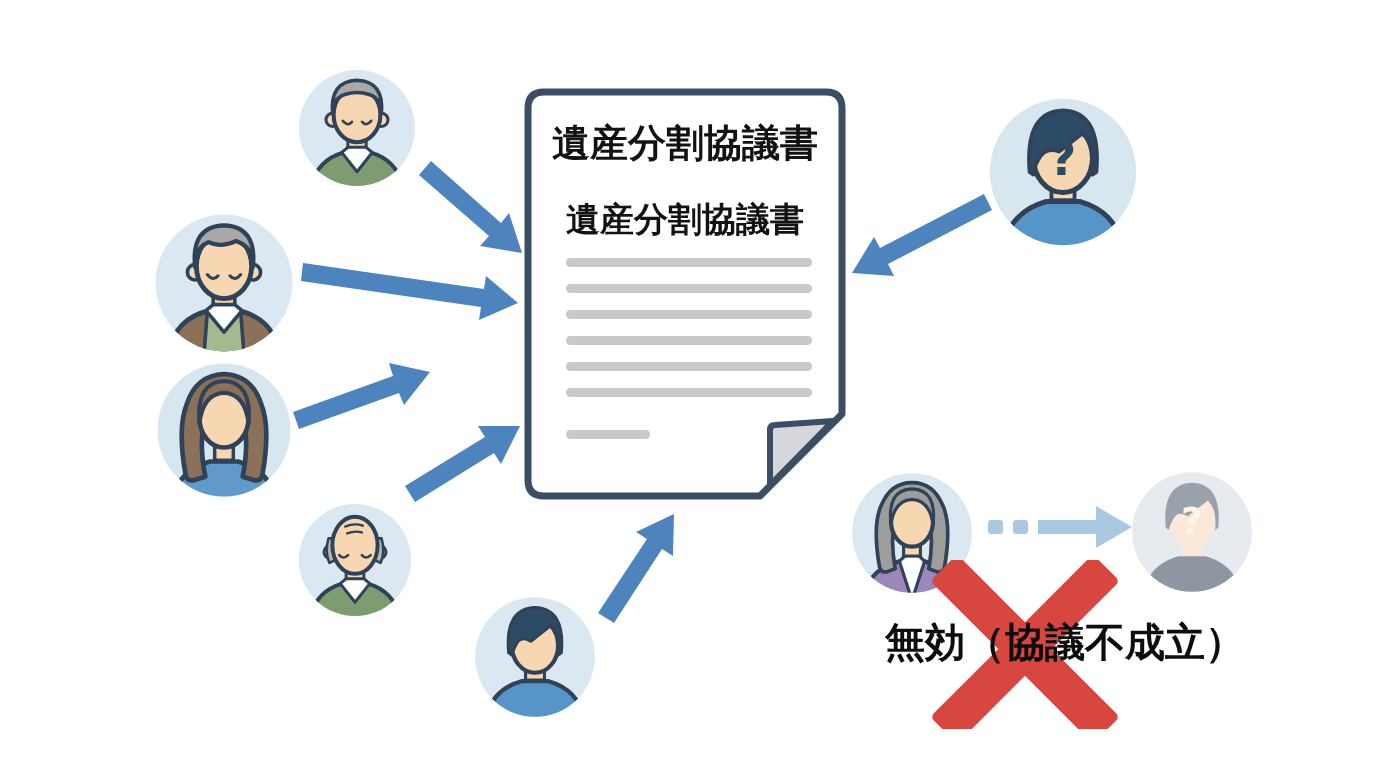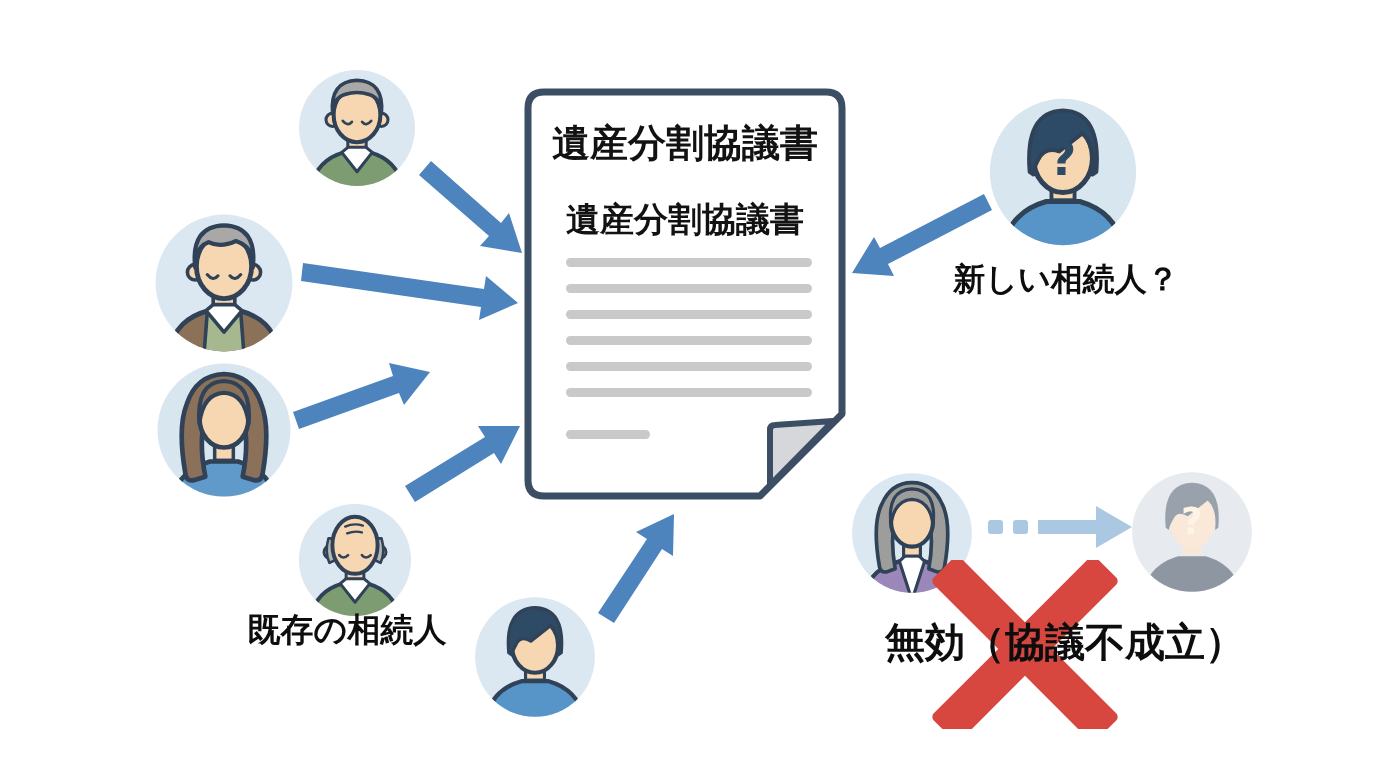--- a/index.html
+++ b/index.html
@@ -210,18 +210,16 @@
     <text x="60" y="62" text-anchor="middle" font-size="36" font-weight="bold" fill="#fdf3e7">?</text>
   </svg>
 
   <svg id="cross-svg" width="260" height="190" viewBox="0 0 260 190">
     <g transform="translate(125,89)">
       <rect x="-115" y="-19" width="230" height="38" rx="5" fill="#d7473f" transform="rotate(45)"></rect>
       <rect x="-115" y="-19" width="230" height="38" rx="5" fill="#d7473f" transform="rotate(-45)"></rect>
     </g>
   </svg>
 
-  <div class="label" id="label-new-heir">新しい相続人？</div>
-  <div class="label" id="label-existing-heirs">既存の相続人</div>
   <div class="label" id="label-invalid">無効（協議不成立）</div>
 
 
 </div>
 
 </body></html>

